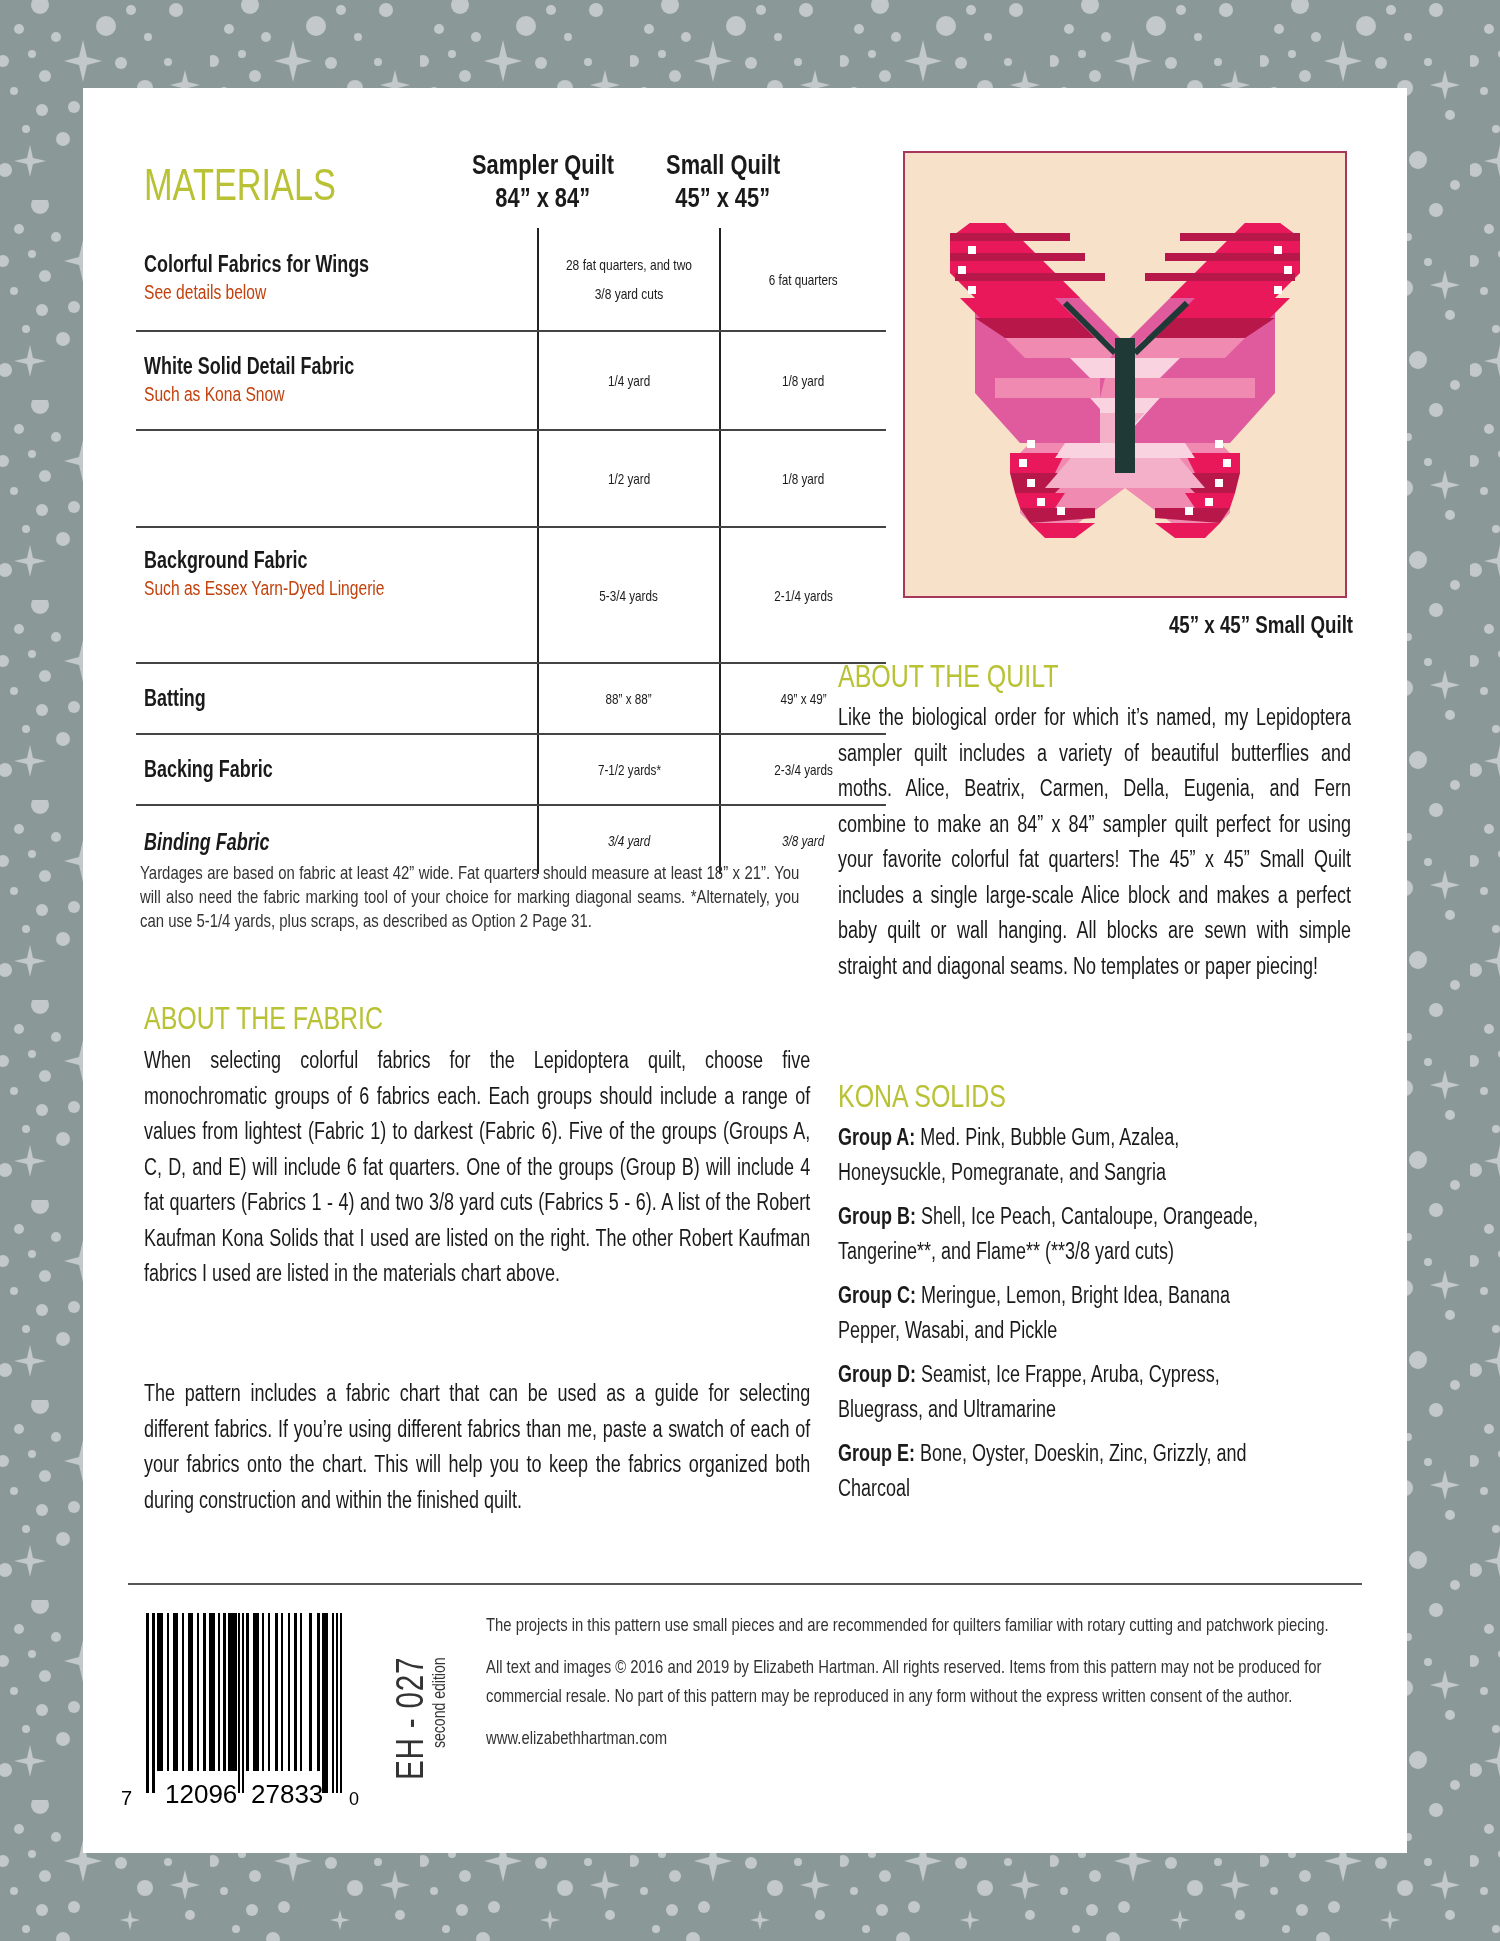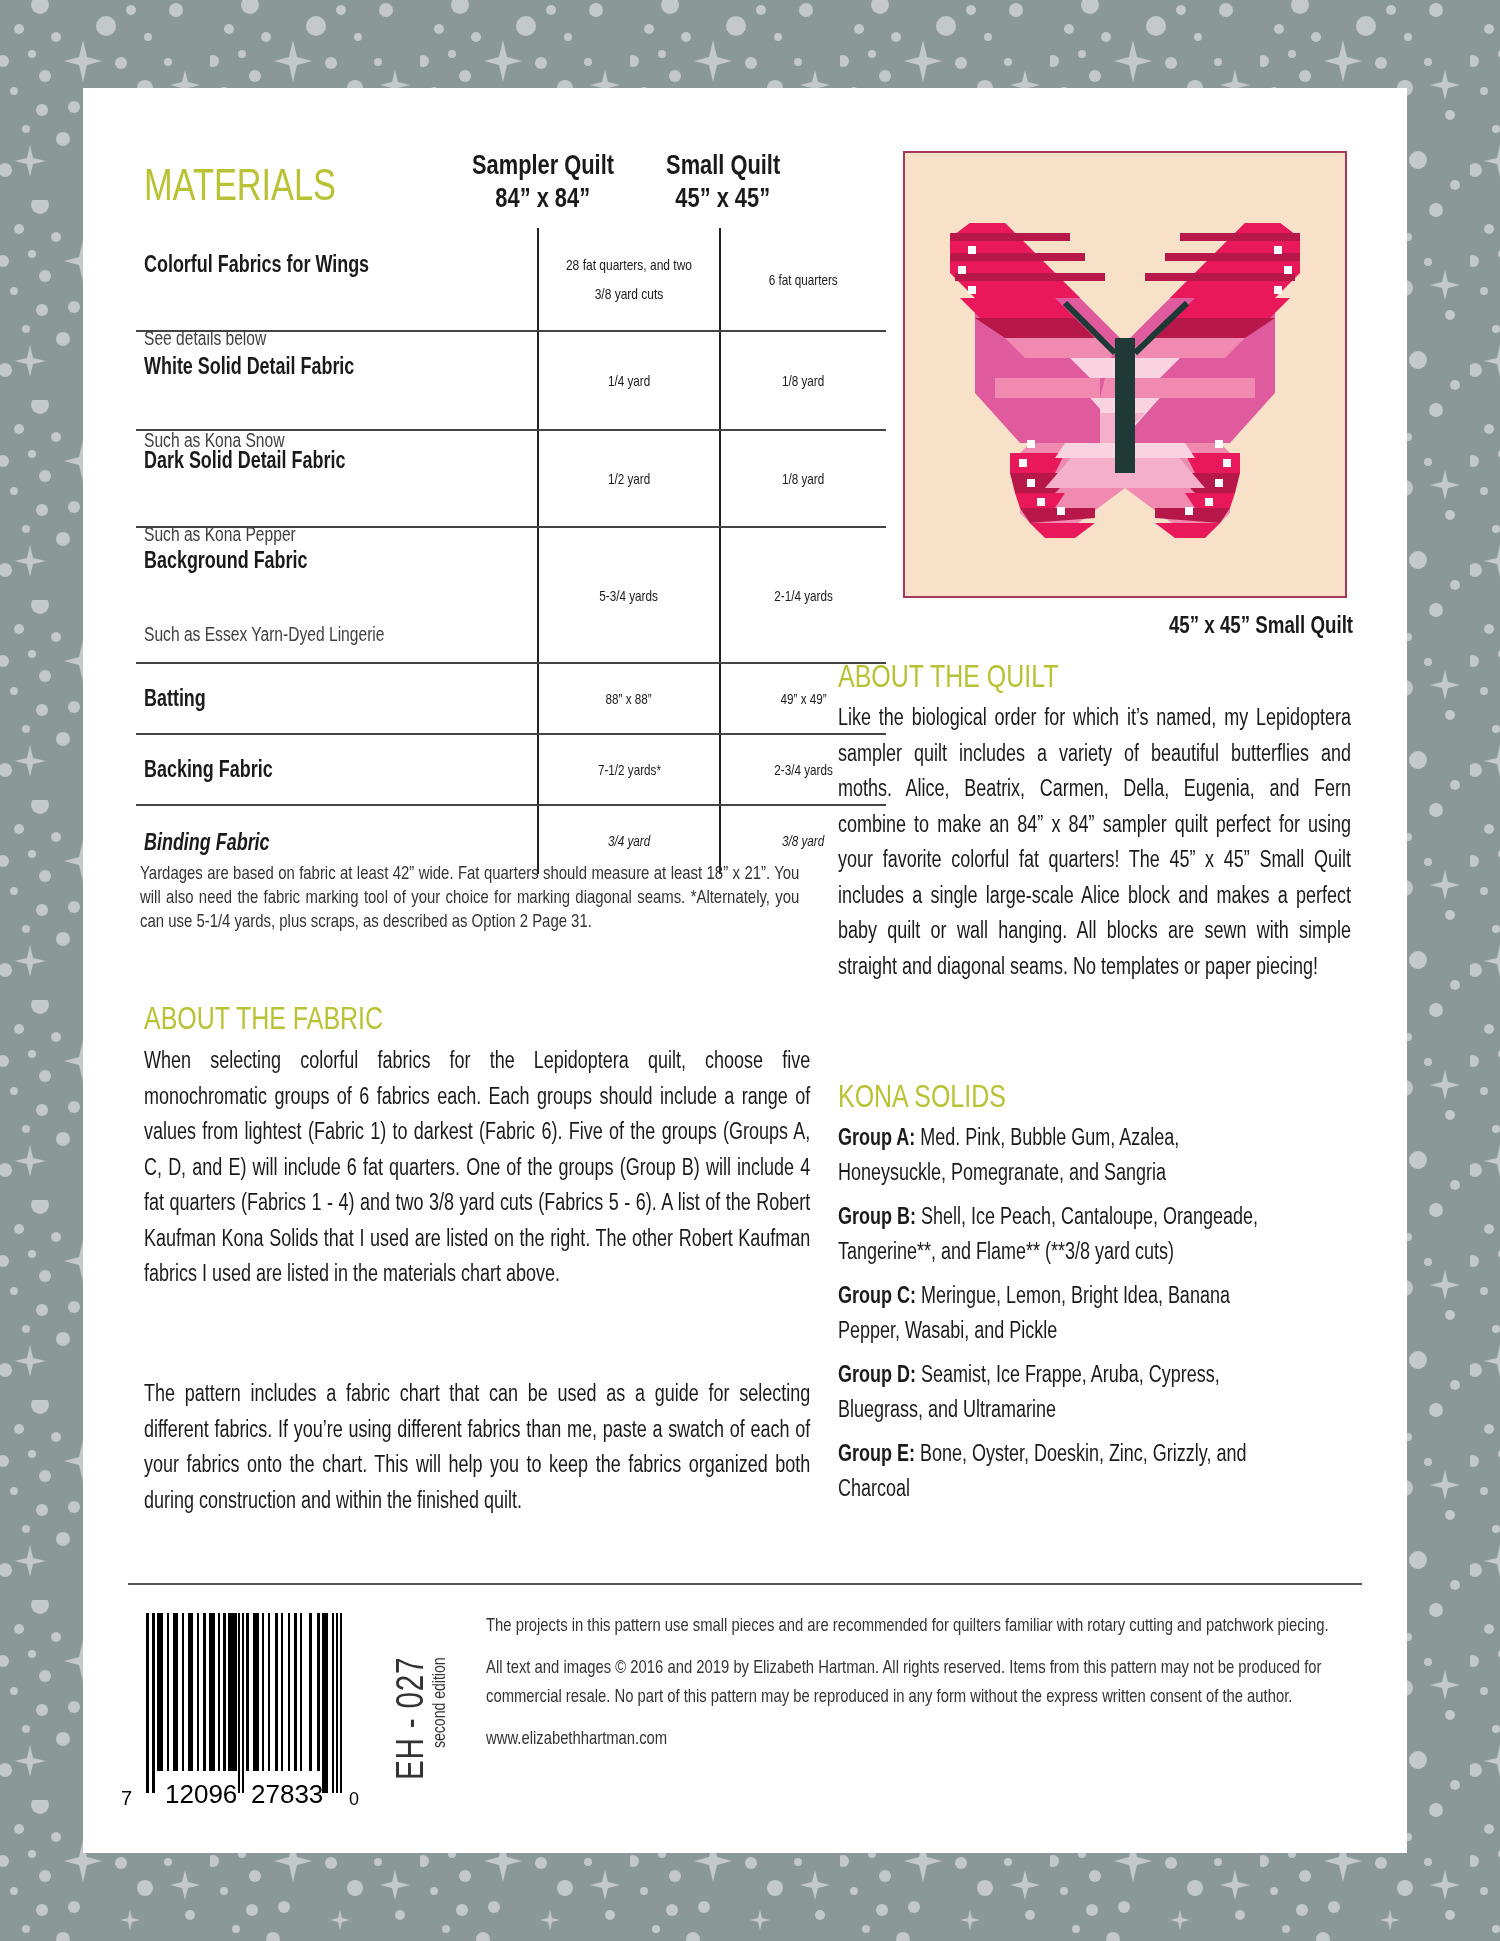--- a/index.html
+++ b/index.html
@@ -32,21 +32,21 @@
     position: absolute; top: 60px; font-weight: bold; font-size: 28px; line-height: 33px; text-align: center;
   }
   .col-head.c1 { left: 360px; width: 200px; }
   .col-head.c2 { left: 545px; width: 190px; }
 
   .mat-table { position: absolute; left: 53px; top: 140px; width: 750px; }
   .mat-row { position: relative; border-bottom: 2px solid #444; }
   .mat-row:last-child { border-bottom: none; font-style: italic; }
   .mat-row .cell-name { position: absolute; left: 8px; }
   .mat-row .name { font-weight: bold; font-size: 23px; line-height: 28px; }
-  .mat-row .sub { font-size: 20px; line-height: 28px; color: #404040; margin-top: 46px; }
+  .mat-row .sub { font-size: 20px; line-height: 28px; color: #c2410c; }
   .mat-row .v1, .mat-row .v2 {
     position: absolute; top: 0; height: 100%; display: flex; align-items: center; justify-content: center;
     text-align: center; font-size: 15px; line-height: 29px;
   }
   .mat-row .v1 { left: 401px; width: 184px; border-left: 2px solid #222; border-right: 2px solid #222; }
   .mat-row .v2 { left: 585px; width: 165px; }
 
   .yardage-note {
     position: absolute; left: 57px; top: 773px; width: 660px;
     font-size: 19px; line-height: 24px; color: #333; text-align: justify;
@@ -159,24 +159,20 @@
       </div>
       <div class="v1">
         <span class="cond-c">1/4 yard</span>
       </div>
       <div class="v2">
         <span class="cond-c">1/8 yard</span>
       </div>
     </div>
 
     <div class="mat-row" style="height:97px">
-      <div class="cell-name" style="top:15px">
-        <div class="name"><span class="cond">Dark Solid Detail Fabric</span></div>
-        <div class="sub"><span class="cond">Such as Kona Pepper</span></div>
-      </div>
       <div class="v1">
         <span class="cond-c">1/2 yard</span>
       </div>
       <div class="v2">
         <span class="cond-c">1/8 yard</span>
       </div>
     </div>
 
     <div class="mat-row" style="height:136px">
       <div class="cell-name" style="top:18px">

